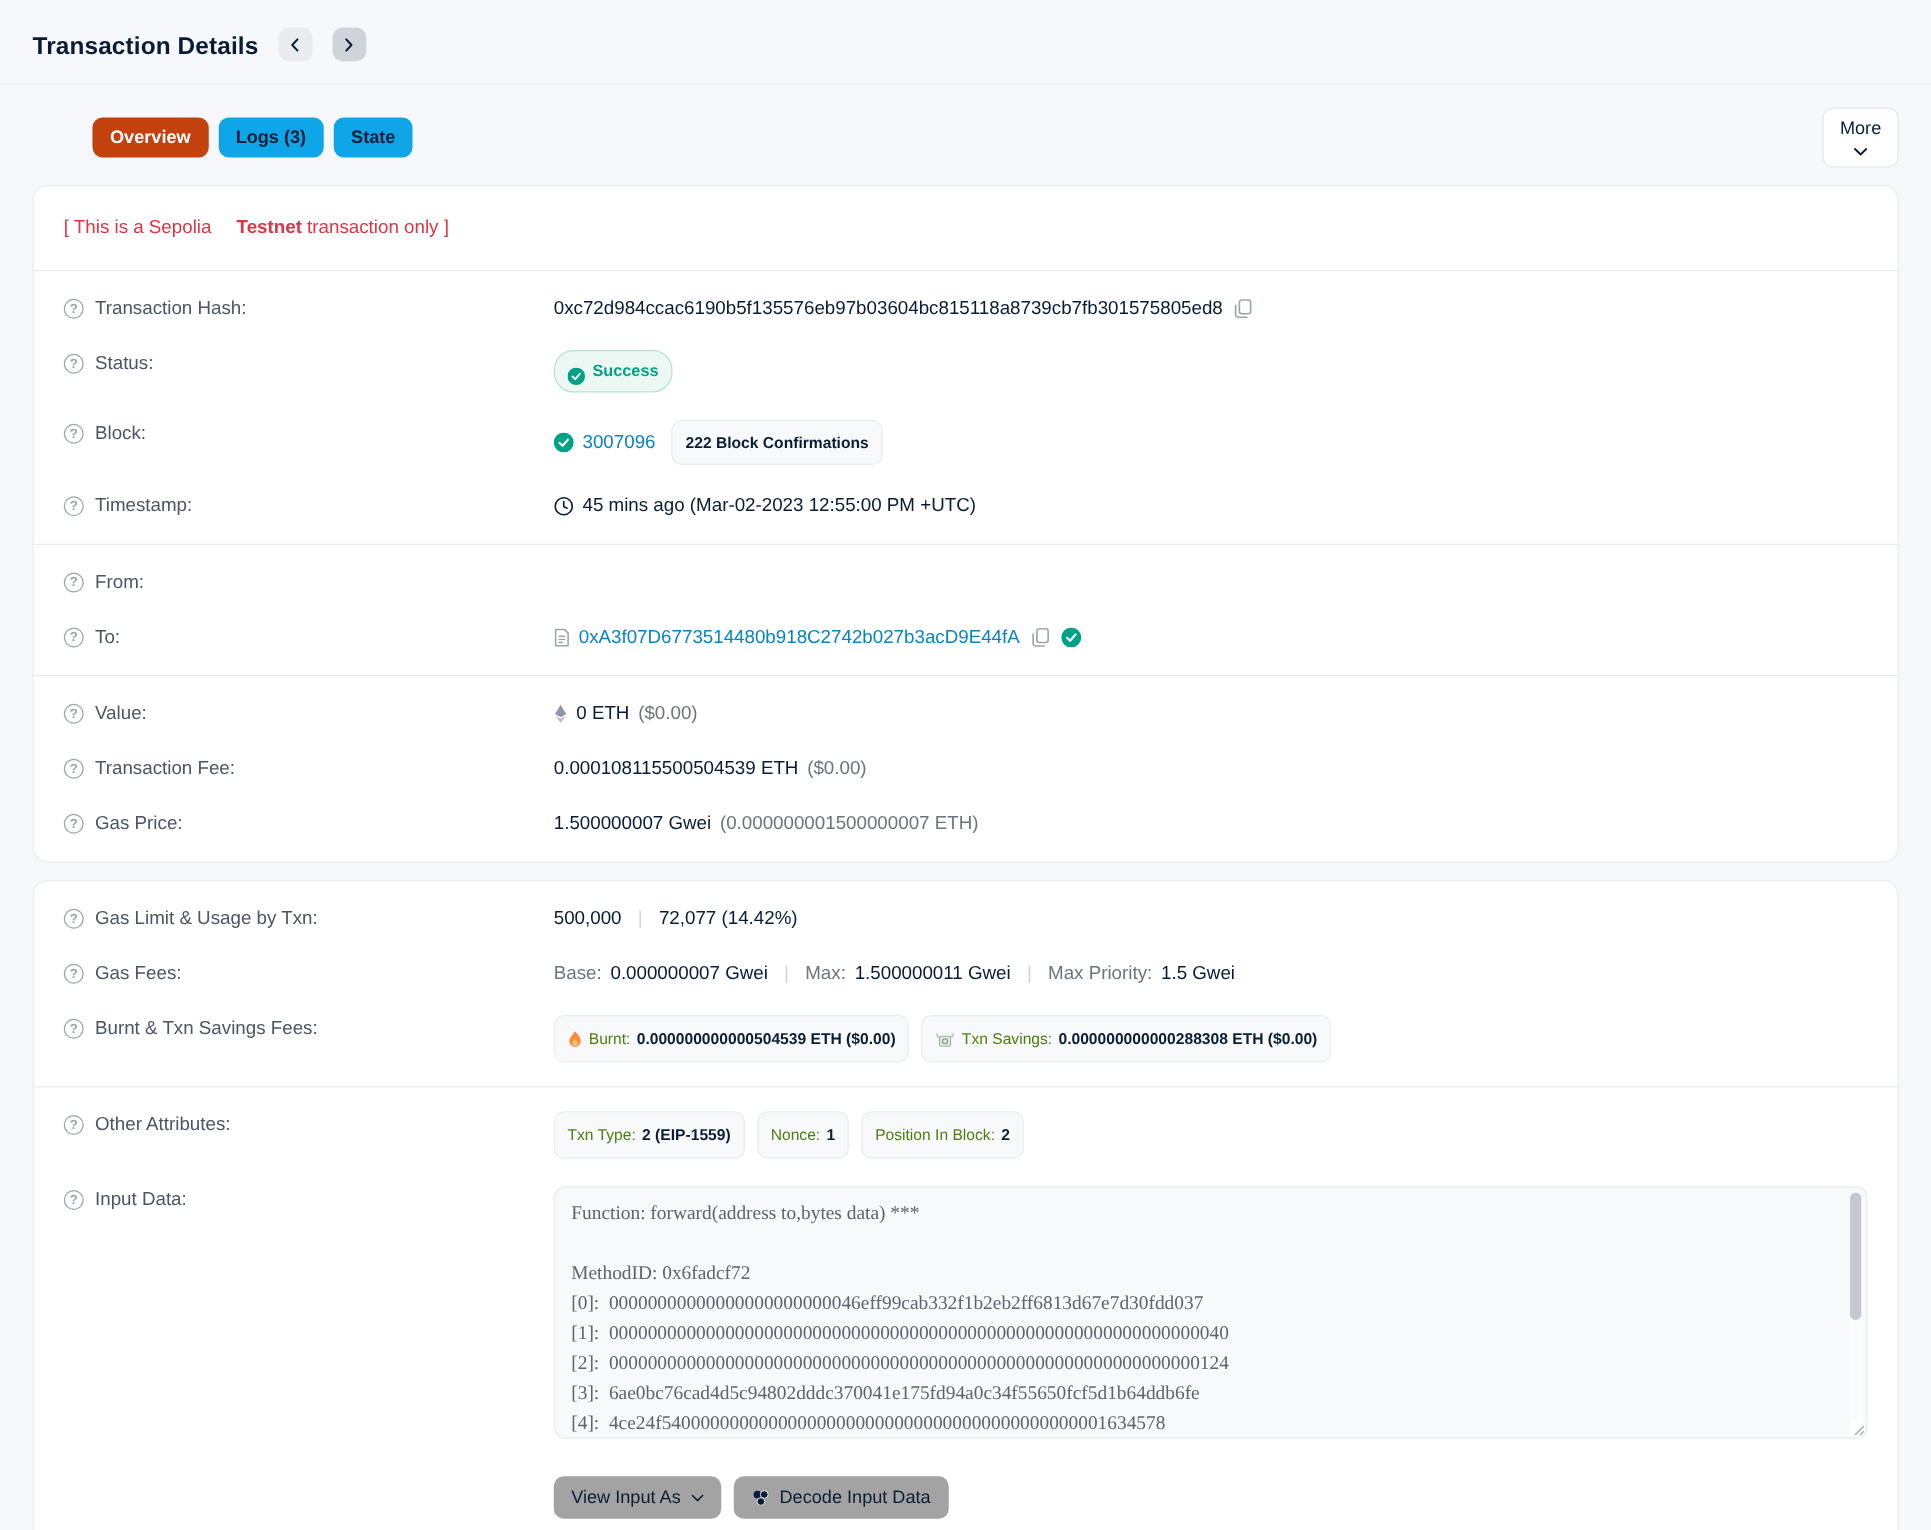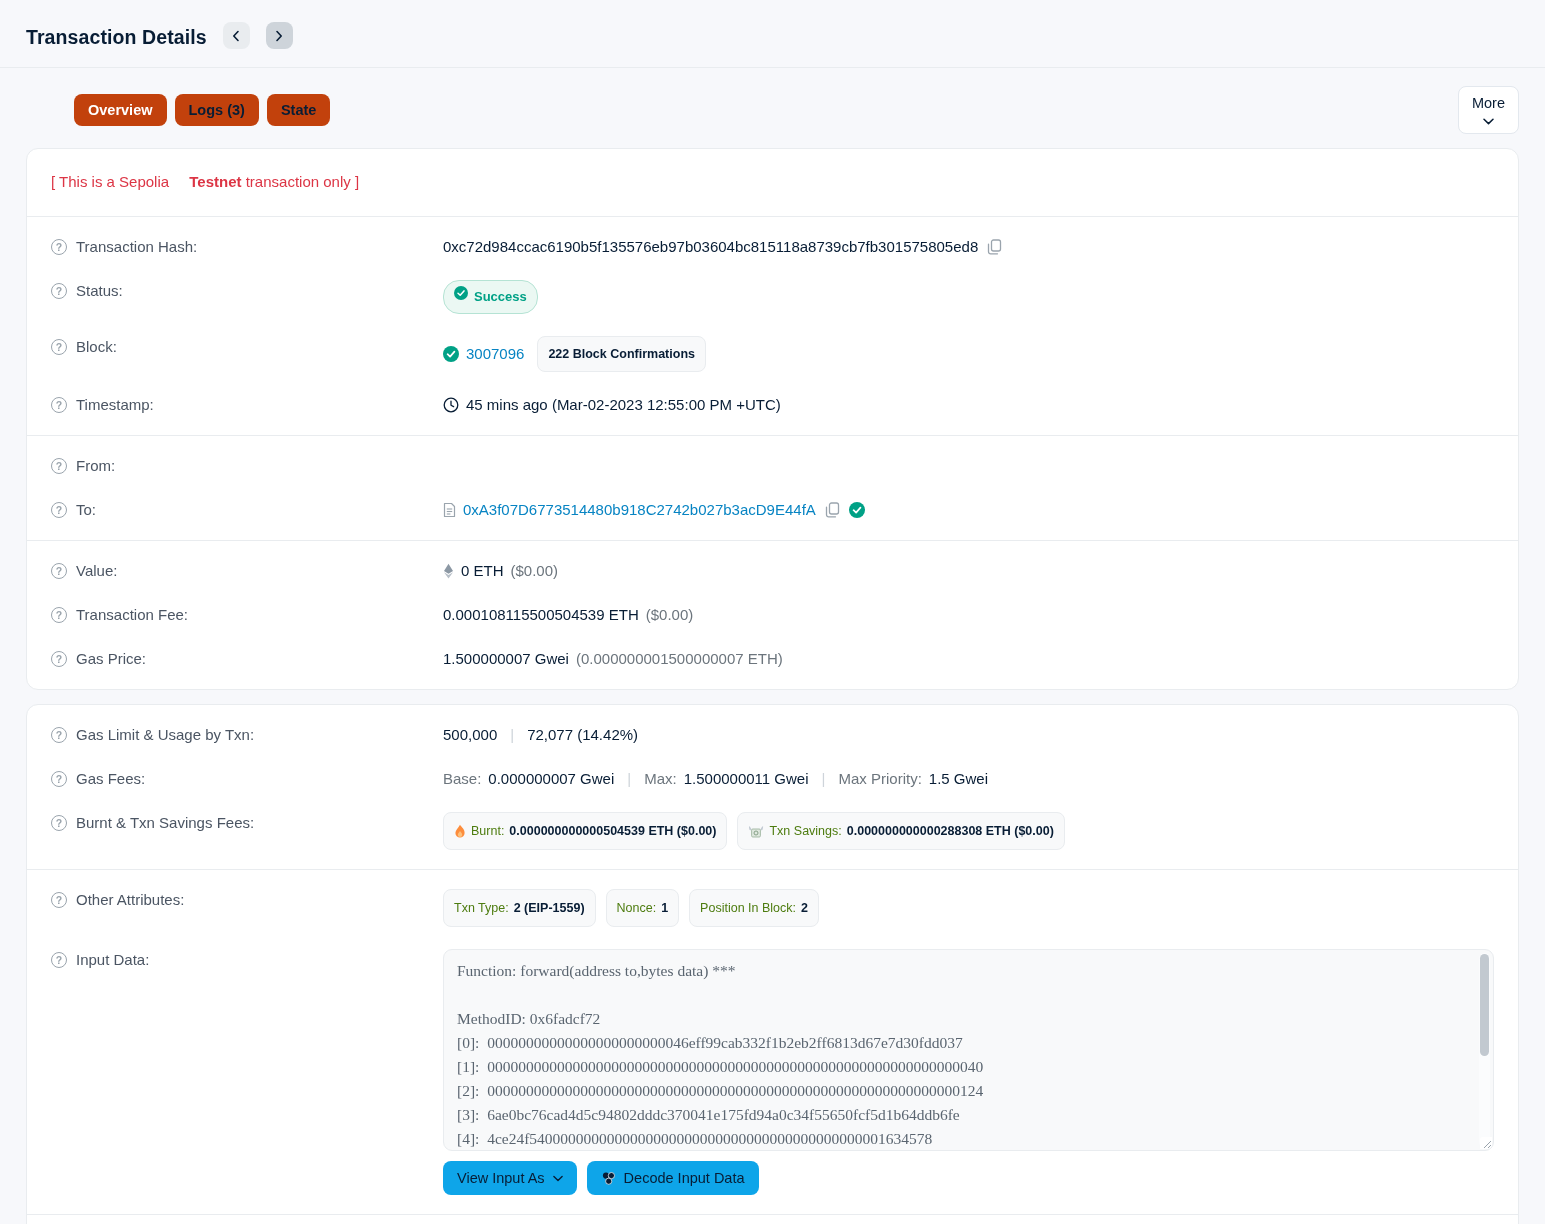--- a/index.html
+++ b/index.html
@@ -18,21 +18,21 @@
     width: 27px; height: 27px; border: none; border-radius: 8px;
     display: inline-flex; align-items: center; justify-content: center;
     cursor: pointer; background: #e9ecef; color: #081d35;
   }
   .nav-btn.next { background: #ced4da; }
   .header-divider { border: none; border-top: 1px solid #e9ecef; margin: 2px -26px 0 -26px; }
   
   .tabs-row { display: flex; align-items: center; gap: 8px; padding: 18px 0 14px 0; }
   .tab {
     border: none; border-radius: 8px; padding: 8px 14px; font-size: 14.5px; font-weight: 600;
-    background: #c2410c; color: #081d35; cursor: pointer; font-family: inherit;
+    background: #0ea5e9; color: #081d35; cursor: pointer; font-family: inherit;
   }
   .tab.active { background: #c2410c; color: #fff; margin-left: 48px; }
   .more-btn {
     margin-left: auto; display: inline-flex; align-items: center; gap: 7px;
     background: #fff; border: 1px solid #e3e8ee; border-radius: 8px;
     padding: 8px 13px; font-size: 14.5px; color: #081d35; cursor: pointer; font-family: inherit; flex-direction: column;
   }
   
   .card {
     background: #fff; border: 1px solid #e9ecef; border-radius: 12px;
@@ -53,21 +53,21 @@
   a.link { color: #0784c3; text-decoration: none; cursor: pointer; }
   
   .qicon {
     width: 16px; height: 16px; border: 1.4px solid #9aa4ad; border-radius: 50%;
     color: #9aa4ad; font-size: 10.5px; font-weight: 700; flex-shrink: 0;
     display: inline-flex; align-items: center; justify-content: center; cursor: pointer;
   }
   .icon-btn { background: none; border: none; cursor: pointer; padding: 0 2px; display: inline-flex; align-items: center; }
   
   .badge-success {
-    display: inline-flex; align-items: flex-start; gap: 6px;
+    display: inline-flex; align-items: flex-end; gap: 6px;
     background: #ebf8f3; border: 1px solid #b5e3d4; color: #00a186;
     border-radius: 16px; padding: 5px 10px; font-size: 13px; font-weight: 600;
   }
   .badge-gray {
     display: inline-flex; align-items: center; gap: 4px;
     background: #f8f9fa; border: 1px solid #e9ecef; color: #081d35;
     border-radius: 8px; padding: 6px 10px; font-size: 12.5px; font-weight: 700;
   }
   .chip {
     display: inline-flex; align-items: center; gap: 5px;
@@ -88,22 +88,22 @@
   }
   .v-scrollbar {
     position: absolute; top: 3px; right: 3px; bottom: 3px; width: 11px;
     background: #fbfcfd; border-radius: 6px; cursor: pointer;
   }
   .v-thumb { position: absolute; top: 1px; right: 1px; width: 9px; height: 102px; background: #c2c9d0; border-radius: 5px; cursor: grab; }
   .resize-grip { position: absolute; right: 1px; bottom: 1px; width: 12px; height: 12px; cursor: nwse-resize; background:#fff; border-top-left-radius:3px;}
   .input-actions { display: flex; gap: 10px; margin-top: 10px; }
   .action-btn {
     display: inline-flex; align-items: center; gap: 8px;
-    background: #0ea5e9; border: none; border-radius: 8px; padding: 9px 14px;
-    font-size: 14.5px; color: #081d35; cursor: pointer; font-family: inherit;
+    background: #a3a3a3; border: none; border-radius: 8px; padding: 9px 14px;
+    font-size: 14.5px; color: #081d35; cursor: pointer; font-family: inherit; margin-top: 20px;
   }
   .mono-wrap { width: 100%; }
   svg { display: block; }
 </style>
 </head>
 <body>
 
 <div class="page-header">
   <span class="page-title">Transaction Details</span>
   <button class="nav-btn prev">

